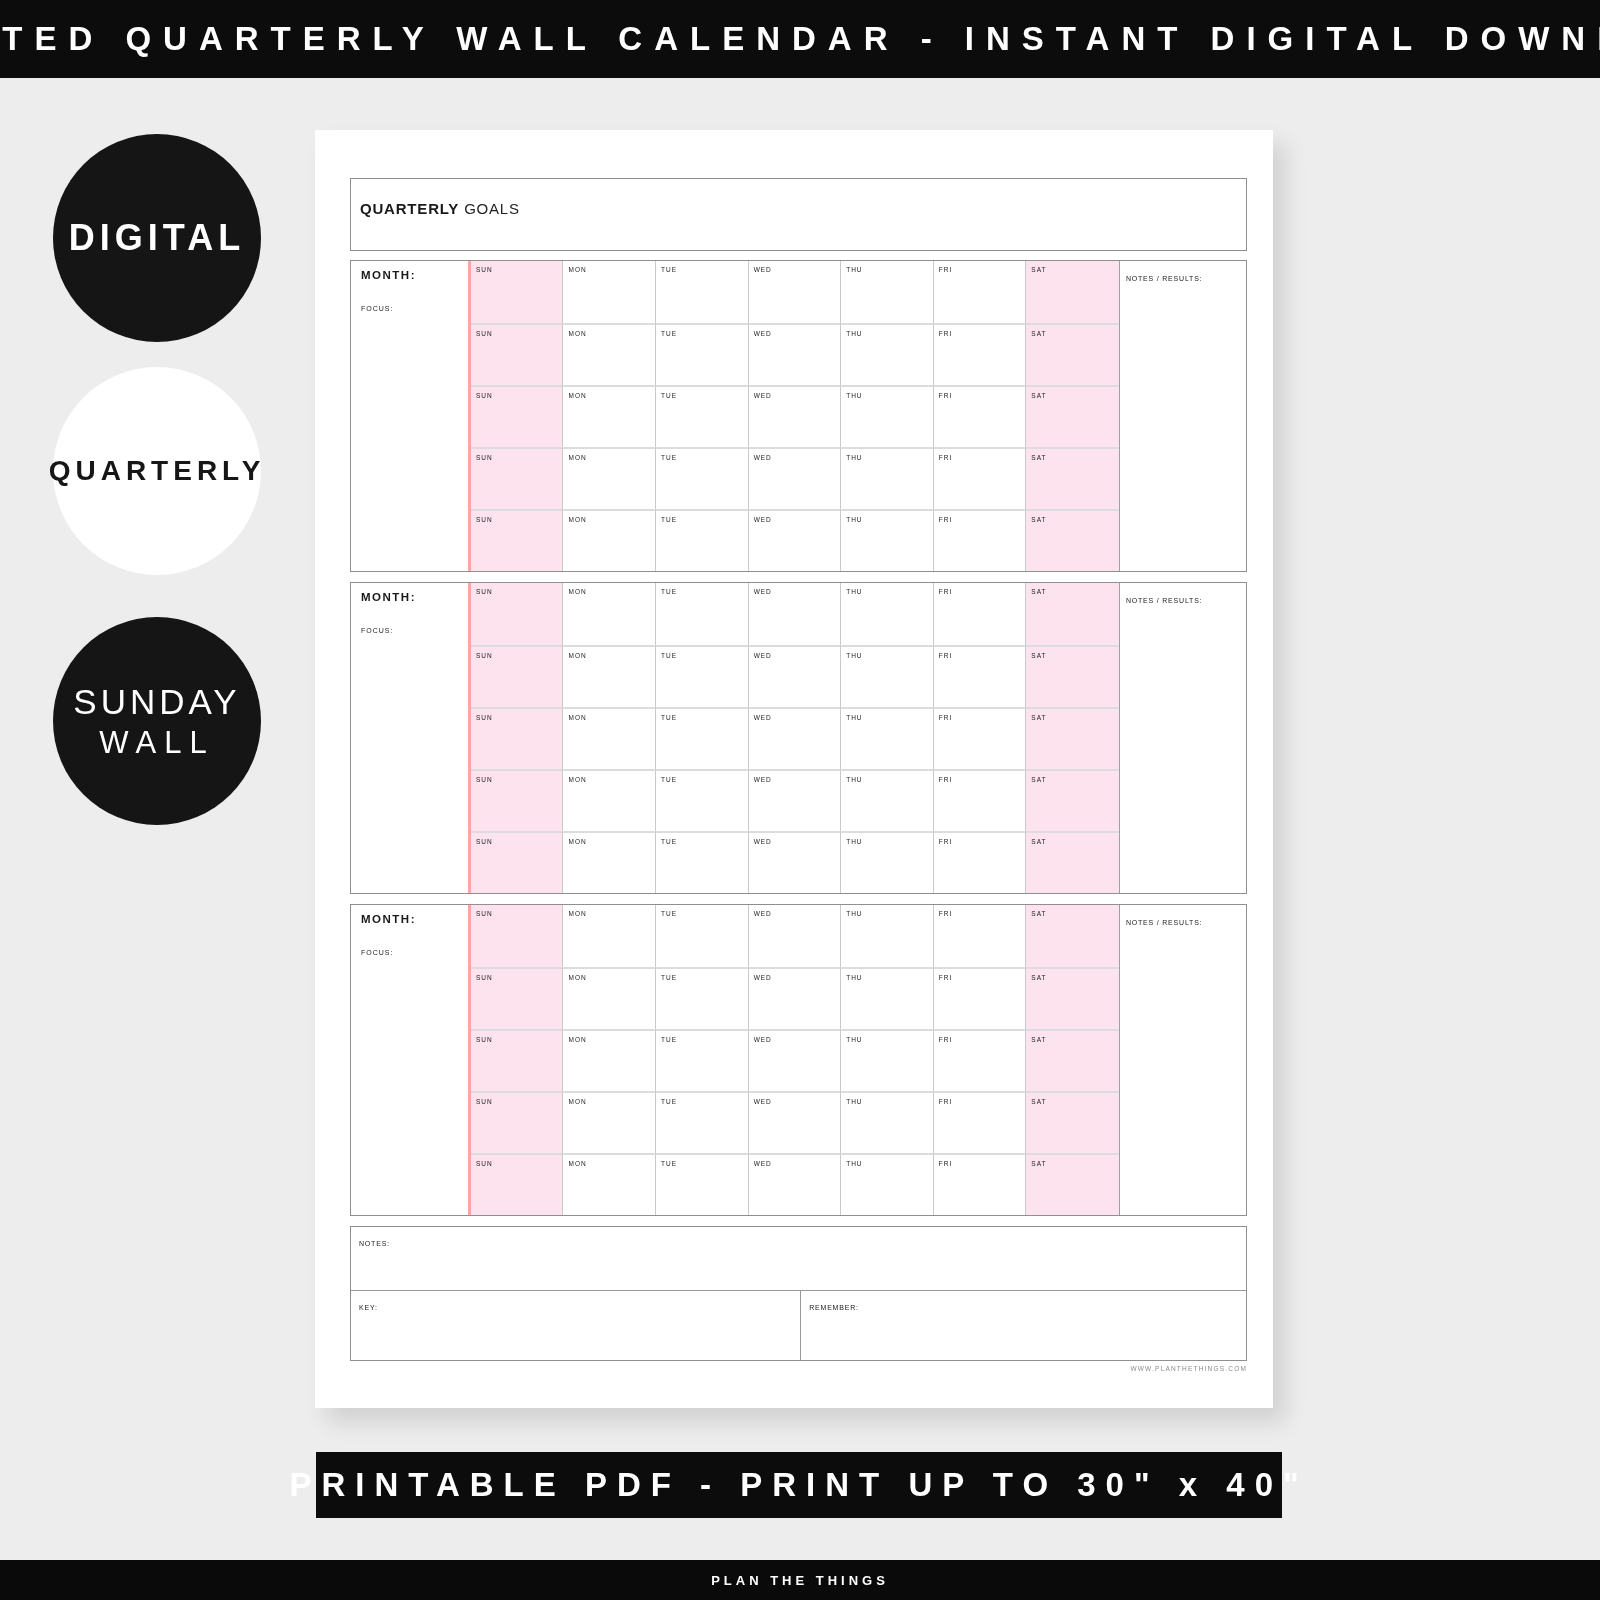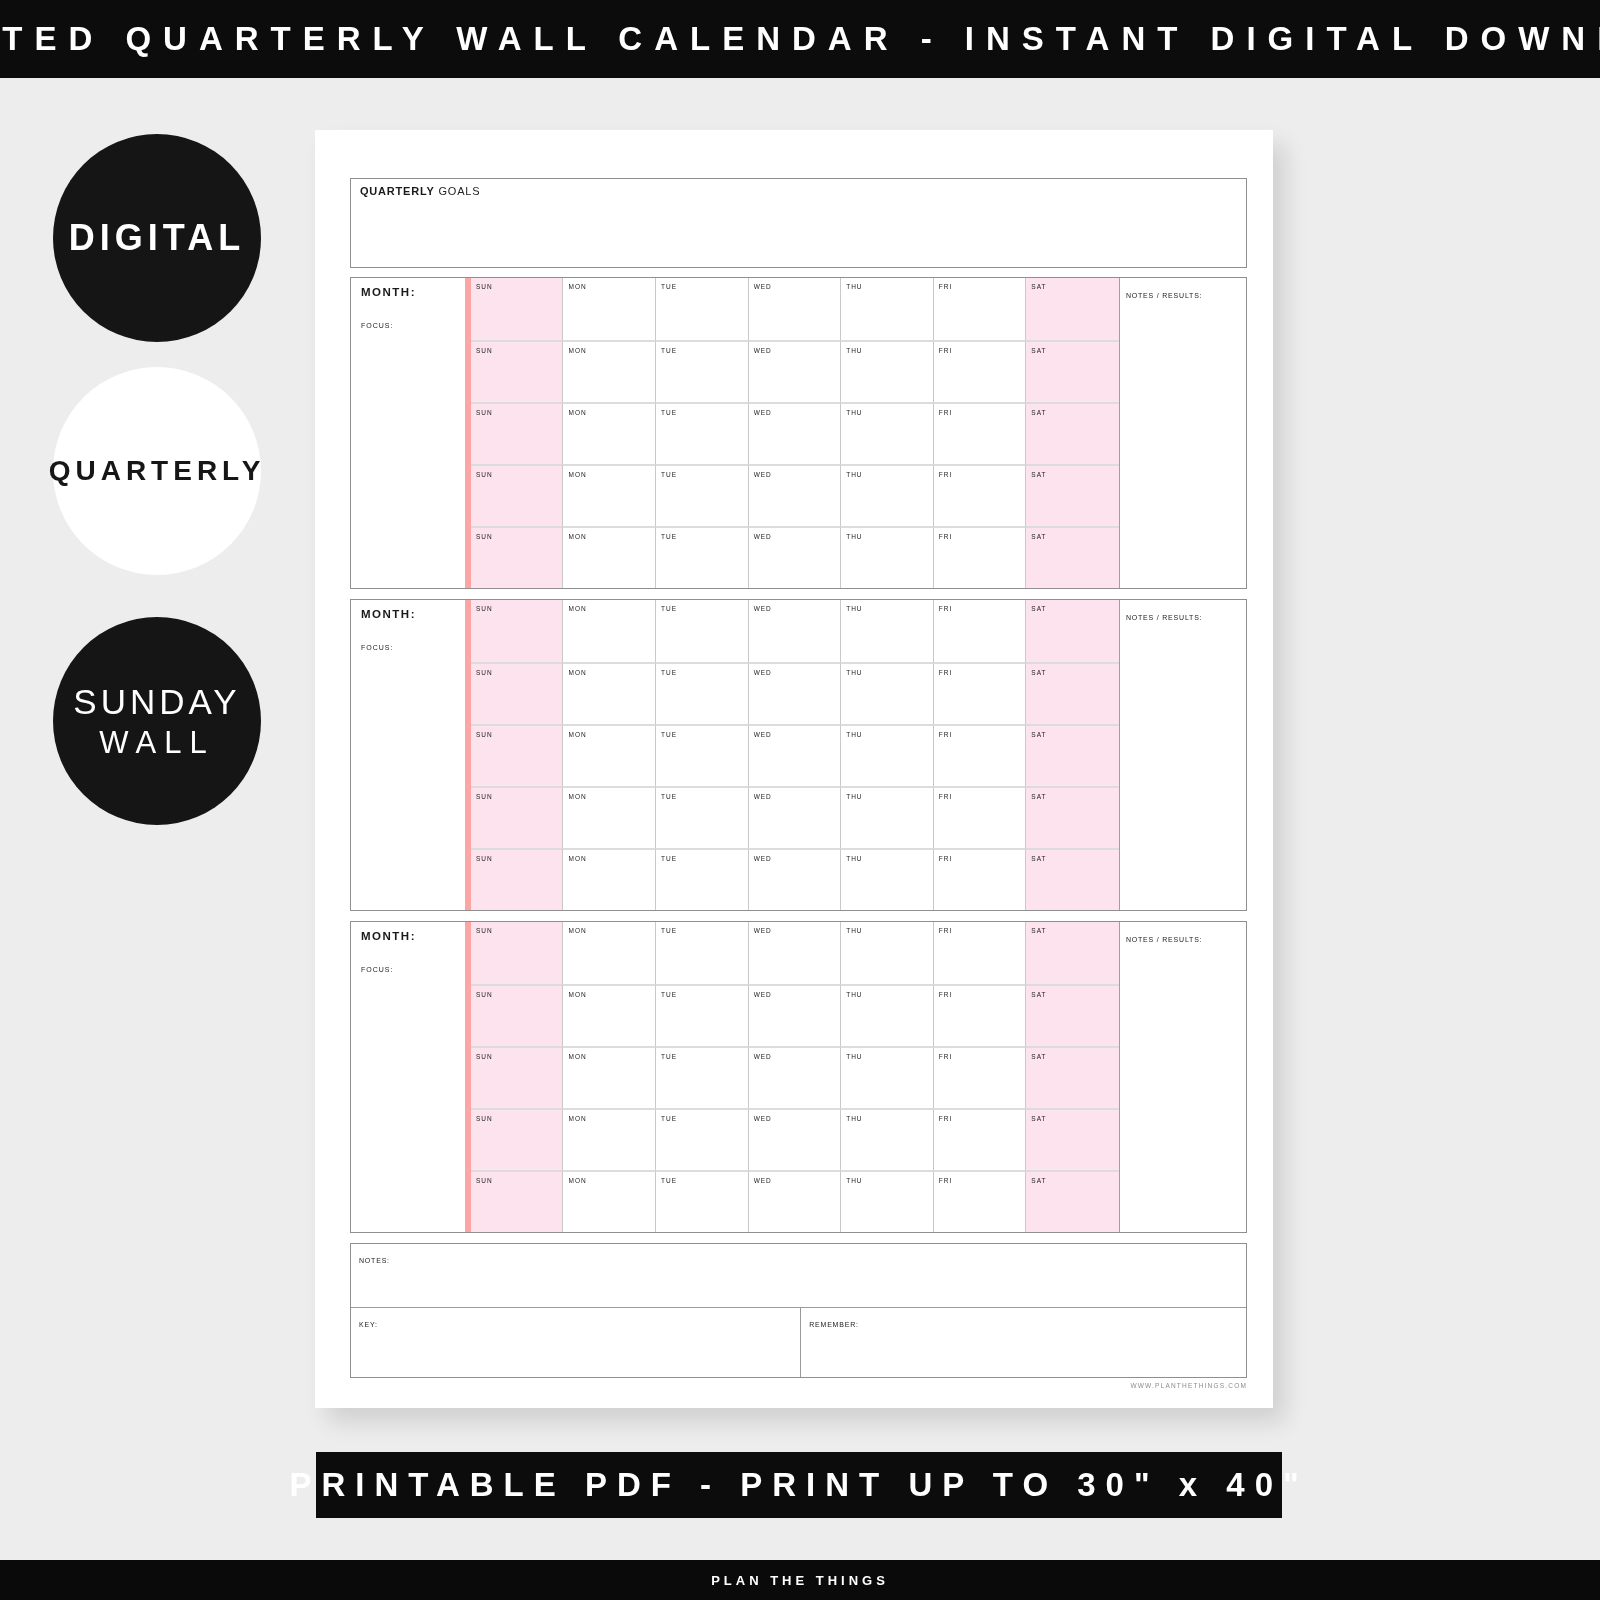--- a/index.html
+++ b/index.html
@@ -32,31 +32,31 @@
     position:absolute;left:315px;top:130px;width:958px;height:1278px;background:#fff;
     box-shadow:12px 14px 22px rgba(0,0,0,0.12);
     box-sizing:border-box;padding:28px 26px 0 35px;color:#1a1a1a;
   }
   .page-header{display:flex;justify-content:space-between;align-items:baseline;font-size:14.5px;letter-spacing:3.5px;}
   .ph-left{white-space:nowrap;}
   .bold{font-weight:bold;}
   .light{font-weight:normal;color:#232323;}
   .sep{font-weight:bold;margin:0 10px;}
   .goals-box{
-    margin-top:20px;border:1px solid #8f8f8f;height:90px;box-sizing:border-box;
-    padding:6px 9px;font-size:11px;letter-spacing:0.8px;
+    margin-top:20px;border:1px solid #8f8f8f;height:73px;box-sizing:border-box;
+    padding:21px 9px;font-size:15px;letter-spacing:0.8px;
   }
   
   .month-block{
     margin-top:10px;border:1px solid #8f8f8f;box-sizing:border-box;
     display:grid;grid-template-columns:13.4% repeat(7,1fr) 14.2%;grid-template-rows:repeat(5,62px);
   }
   .month-block:first-child{margin-top:9px;}
   .month-cell{
-    grid-column:1;grid-row:1 / span 5;border-right:6px solid #fca5a5;
+    grid-column:1;grid-row:1 / span 5;border-right:3px solid #fca5a5;
     padding:8px 6px 0 10px;box-sizing:border-box;
   }
   .month-label{font-size:11.5px;font-weight:bold;letter-spacing:1.5px;}
   .focus-label{font-size:7px;letter-spacing:1px;margin-top:24px;color:#222;}
   .day-cell{
     box-sizing:border-box;border-right:1px solid #c9c9c9;background:#fff;
   }
   .day-cell.weekend{background:#fce3ed;}
   .day-cell.rowdiv{border-top:2px solid #dcdcdc;}
   .day-cell.lastcol{border-right:none;}

